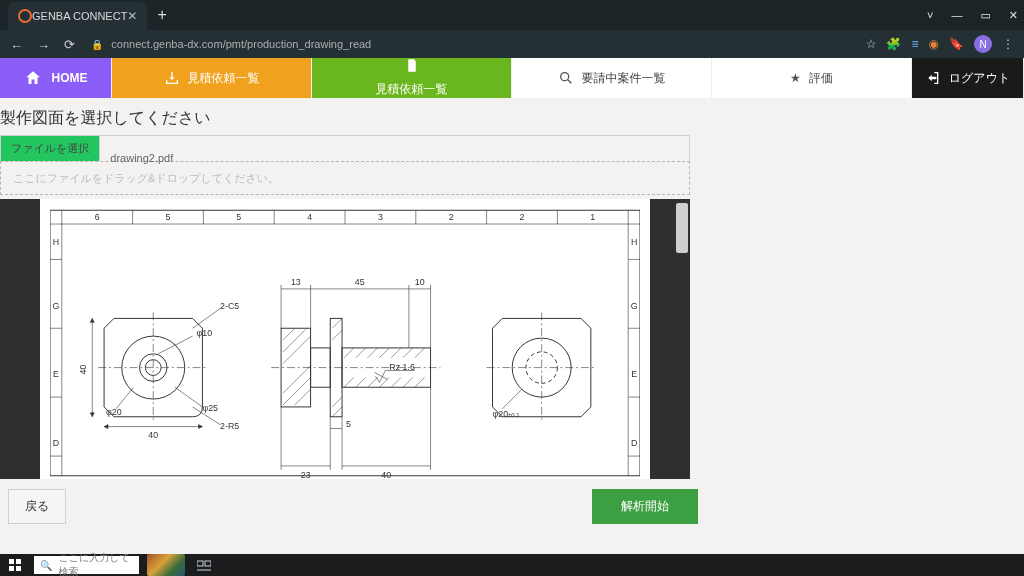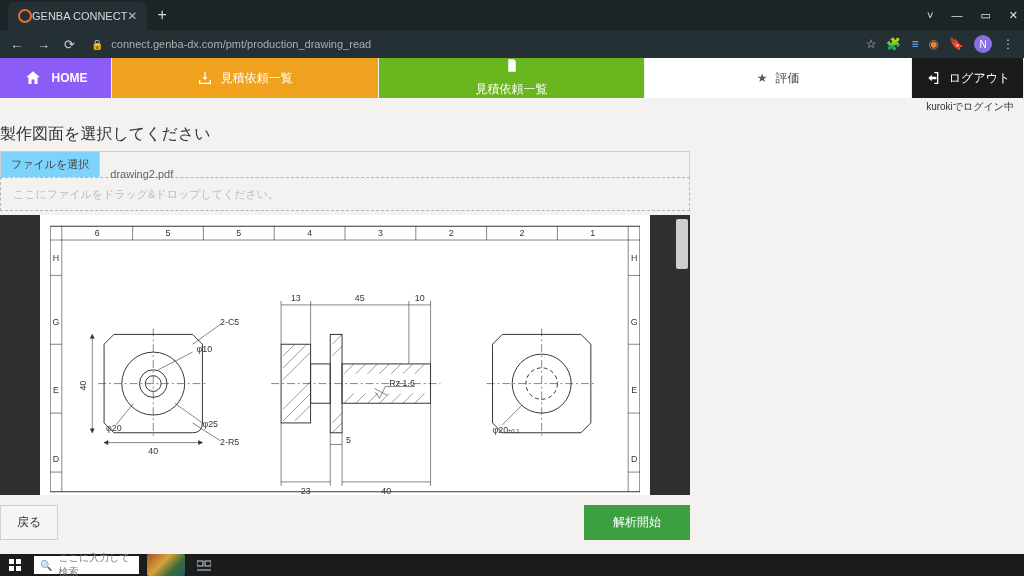--- a/index.html
+++ b/index.html
@@ -31,36 +31,36 @@
   .appnav .quote { background:#6ab61e; color:#fff;flex-direction:column; }
   .appnav .logout { flex:0 0 112px; background:#1a1a1a; color:#fff; font-size:12px; }
   .loginline { text-align:right; font-size:10px; color:#333; padding:2px 10px 0; }
 
   .page { flex:1; overflow:auto; display:flex; flex-direction:column; align-items:flex-start; position:relative; }
   .inner { width:690px; margin-top:10px; }
 
   .pagetitle { font-size:16px; color:#333; margin-bottom:6px; }
 
   .filectrl { border:1px solid #d0d0d0; display:flex; align-items:center; font-size:11px; height:26px; border-bottom:none; }
-  .filebtn { border-right:1px solid #d0d0d0; padding:0 10px; height:100%; display:flex; align-items:center; color:#444; background:#7dd3fc; cursor:pointer;font-family:Liberation Serif, serif; }
+  .filebtn { border-right:1px solid #d0d0d0; padding:0 10px; height:100%; display:flex; align-items:center; color:#444; background:#22c55e; cursor:pointer;font-family:Liberation Serif, serif; }
   .filename { padding:0 10px; color:#666;margin-top:19px; }
 
   .dropzone { border:1px dashed #b5b5b5; height:34px; display:flex; align-items:center; padding:0 12px; font-size:11px; color:#bbb; }
 
   
   .viewer { margin-top:4px; height:280px; background:#fff; position:relative; display:flex; }
   .pad { width:40px; background:#2f2f2f; }
   .padR { position:relative; }
   .scrollbar { position:absolute; right:2px; top:4px; width:12px; height:50px; background:#cfcfcf; border-radius:2px; }
   .sheet { flex:1; background:#fff; padding:8px 10px 0; position:relative; }
 
   
   .drawing { width:100%; height:100%; }
 
-  .buttons { width:690px; display:flex; justify-content:space-between; margin-top:10px; }
+  .buttons { width:690px; display:flex; justify-content:space-between; margin-top:10px;margin-left:8px; }
   .btn { font-size:12px; padding:8px 16px; border:1px solid #d0d0d0; background:#f5f5f5; color:#333; cursor:pointer; }
   .btn.primary { background:#3c9f41; border-color:#3c9f41; color:#fff; padding:8px 28px; }
 
   
   .taskbar { height:22px; background:#1a1c1e; position:fixed; bottom:0; left:0; right:0; display:flex; align-items:center; gap:8px; color:#dfe2e3; font-size:10px; padding:0 4px; }
   .winbtn { width:22px; height:22px; display:flex; align-items:center; justify-content:center; }
   .searchbox { background:#fff; color:#777; height:18px; display:flex; align-items:center; padding:0 6px; gap:6px; width:105px; }
   .ornament { width:38px; height:22px; background:linear-gradient(135deg,#a8512a,#d6a23a 40%,#3a6a3a 70%,#235a6a); border-radius:2px; }
 </style>
 </head>
@@ -119,32 +119,38 @@
         </svg>
       <span>見積依頼一覧</span>
     </div>
     <div class="cell quote">
       <svg width="16" height="16" viewBox="0 0 24 24" fill="#fff">
           <path d="M6 2h9l3 3v17H6zM8 8h8v1H8zm0 3h8v1H8zm0 3h8v1H8z"></path>
         </svg>
       <span>見積依頼一覧</span>
     </div>
     <div class="cell">
+      <svg width="16" height="16" viewBox="0 0 24 24" fill="none" stroke="#555" stroke-width="2">
+          <circle cx="10" cy="10" r="6"></circle>
+          <path d="m20 20-5-5"></path>
+        </svg>
+      <span>要請中案件一覧</span>
+    </div>
+    <div class="cell">
       <span style="color:#555;">★</span>
       <span>評価</span>
     </div>
     <div class="cell logout">
       <svg width="16" height="16" viewBox="0 0 24 24" fill="#fff">
           <path d="M10 17l-5-5 5-5v3h7v4h-7zM14 3h6v18h-6v-2h4V5h-4z"></path>
         </svg>
       <span>ログアウト</span>
     </div>
   </div>
 
-  <div class="loginline">kurokiでログイン中</div>
 
   <div class="page">
     <div class="inner">
       <div class="pagetitle">製作図面を選択してください</div>
 
       <div class="filectrl">
         <div class="filebtn">ファイルを選択</div>
         <div class="filename">drawing2.pdf</div>
       </div>
       <div class="dropzone">

